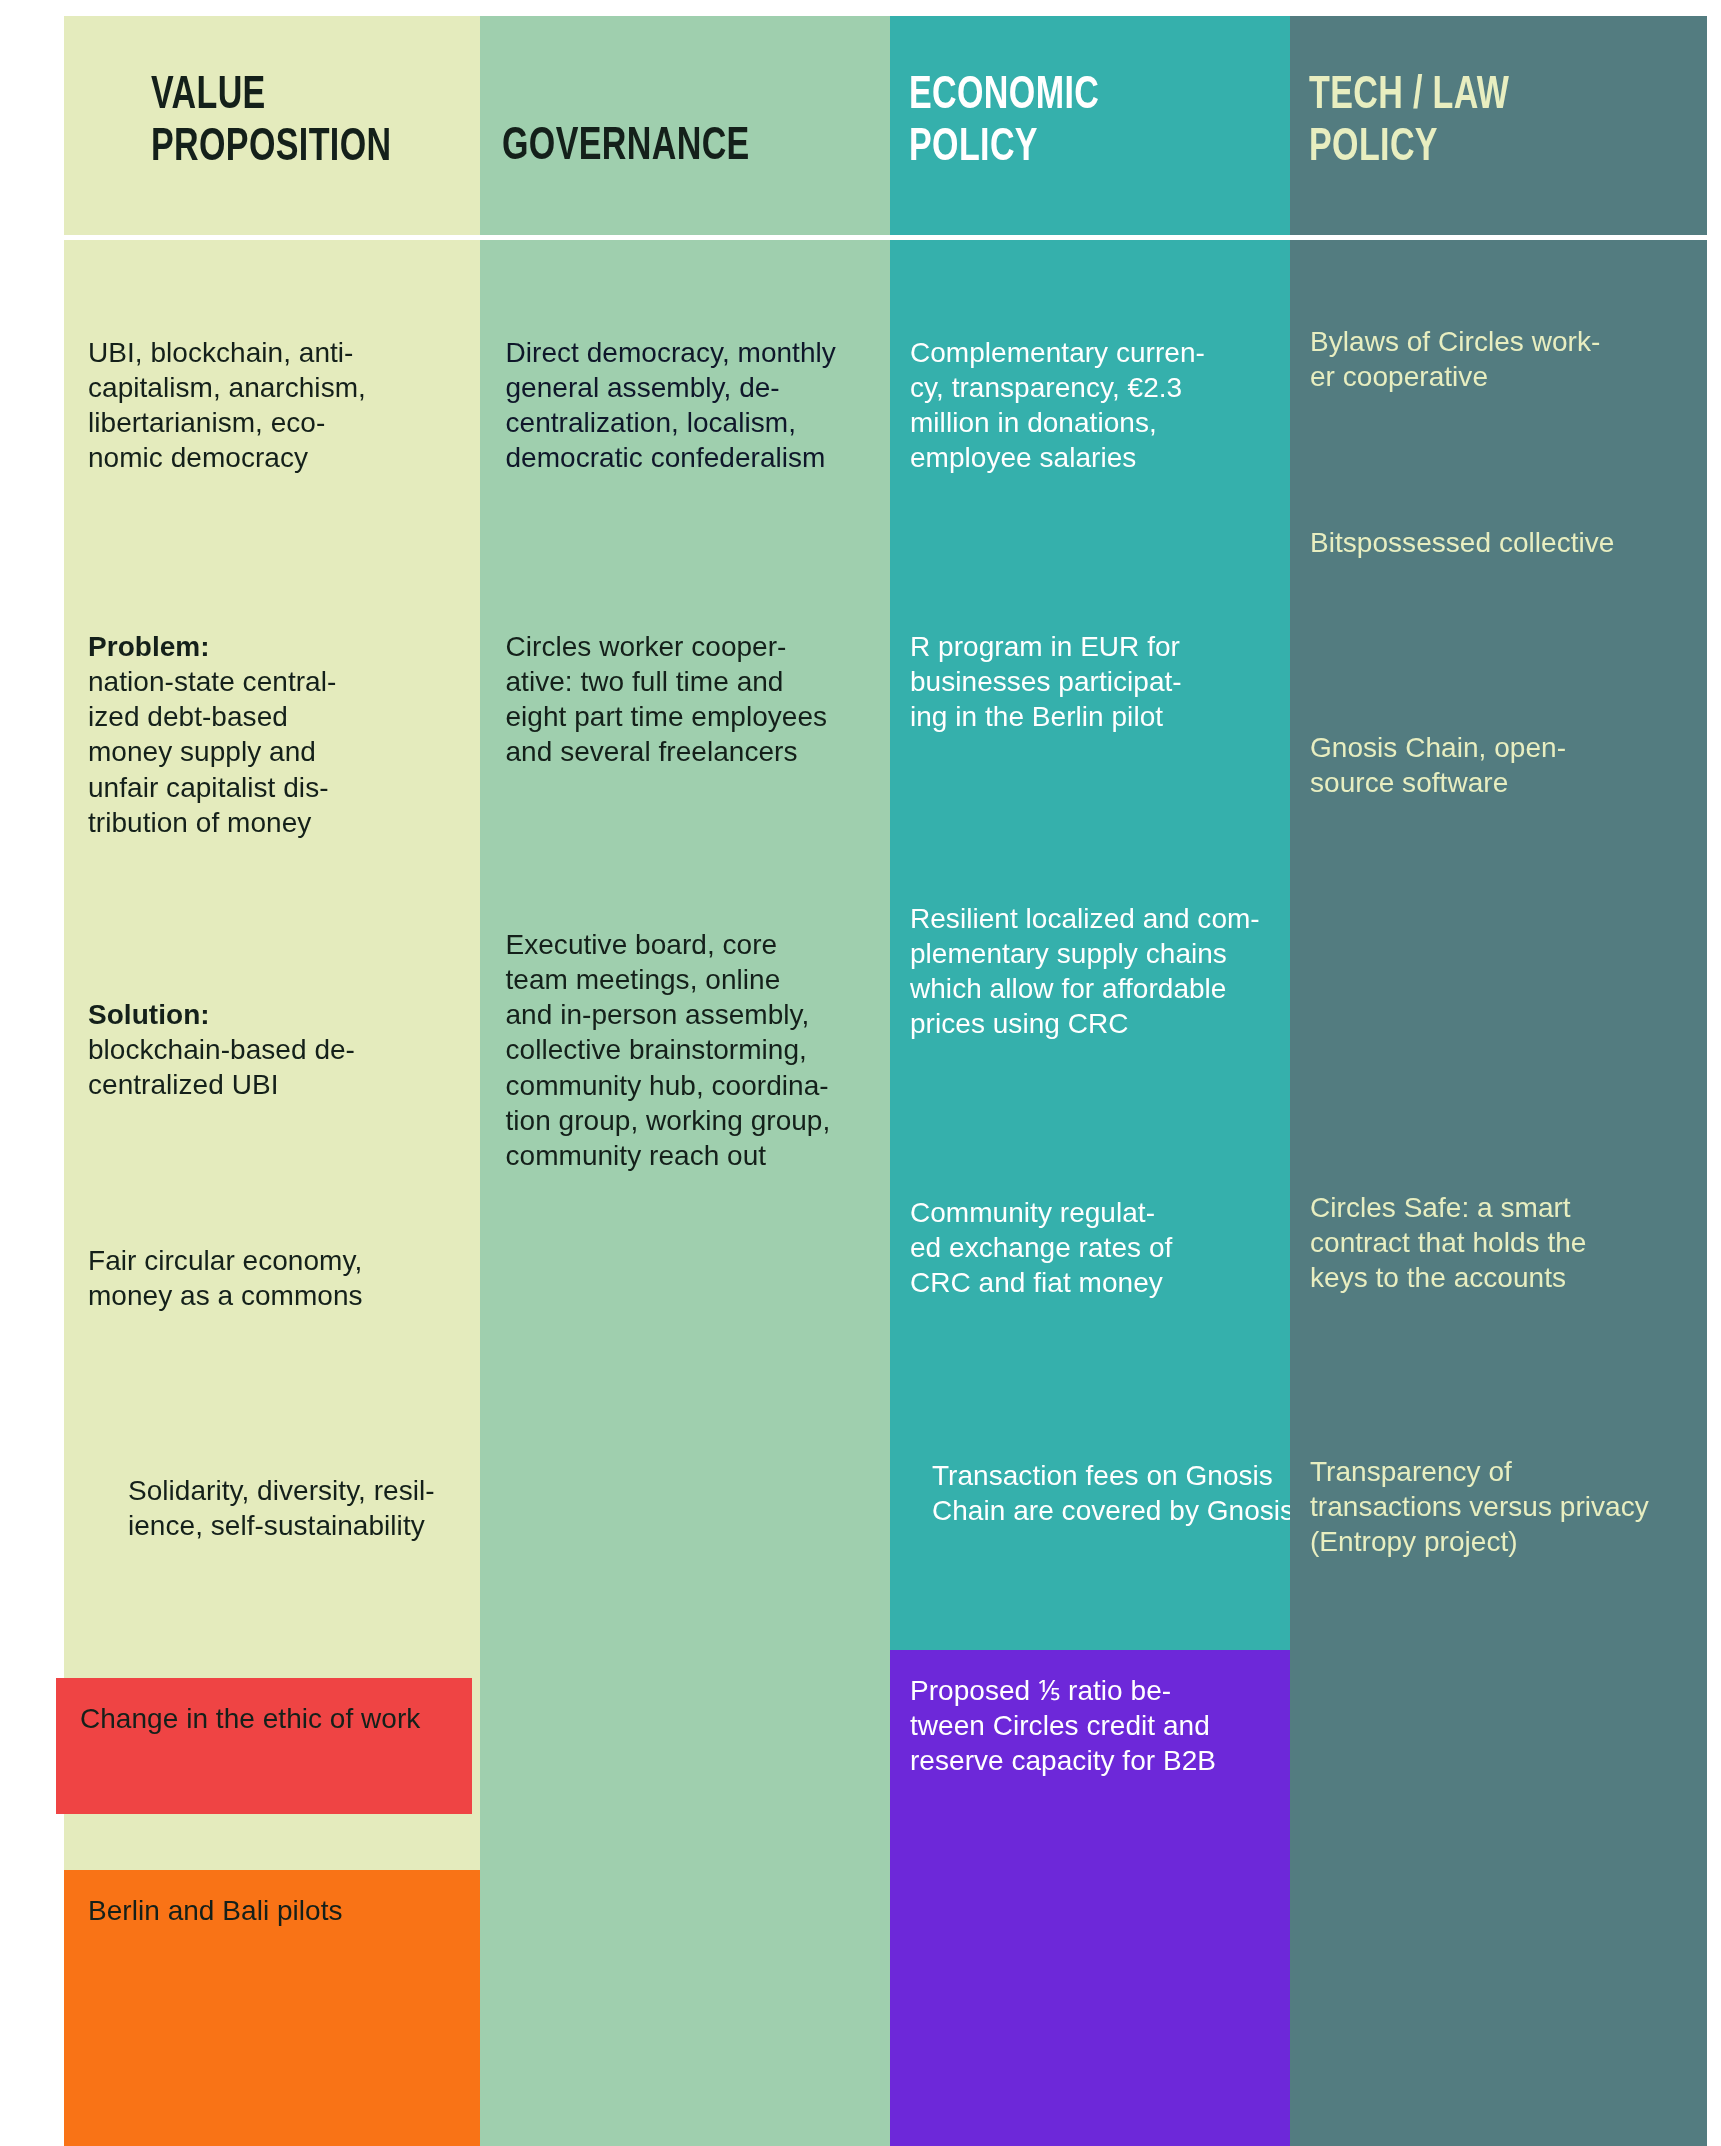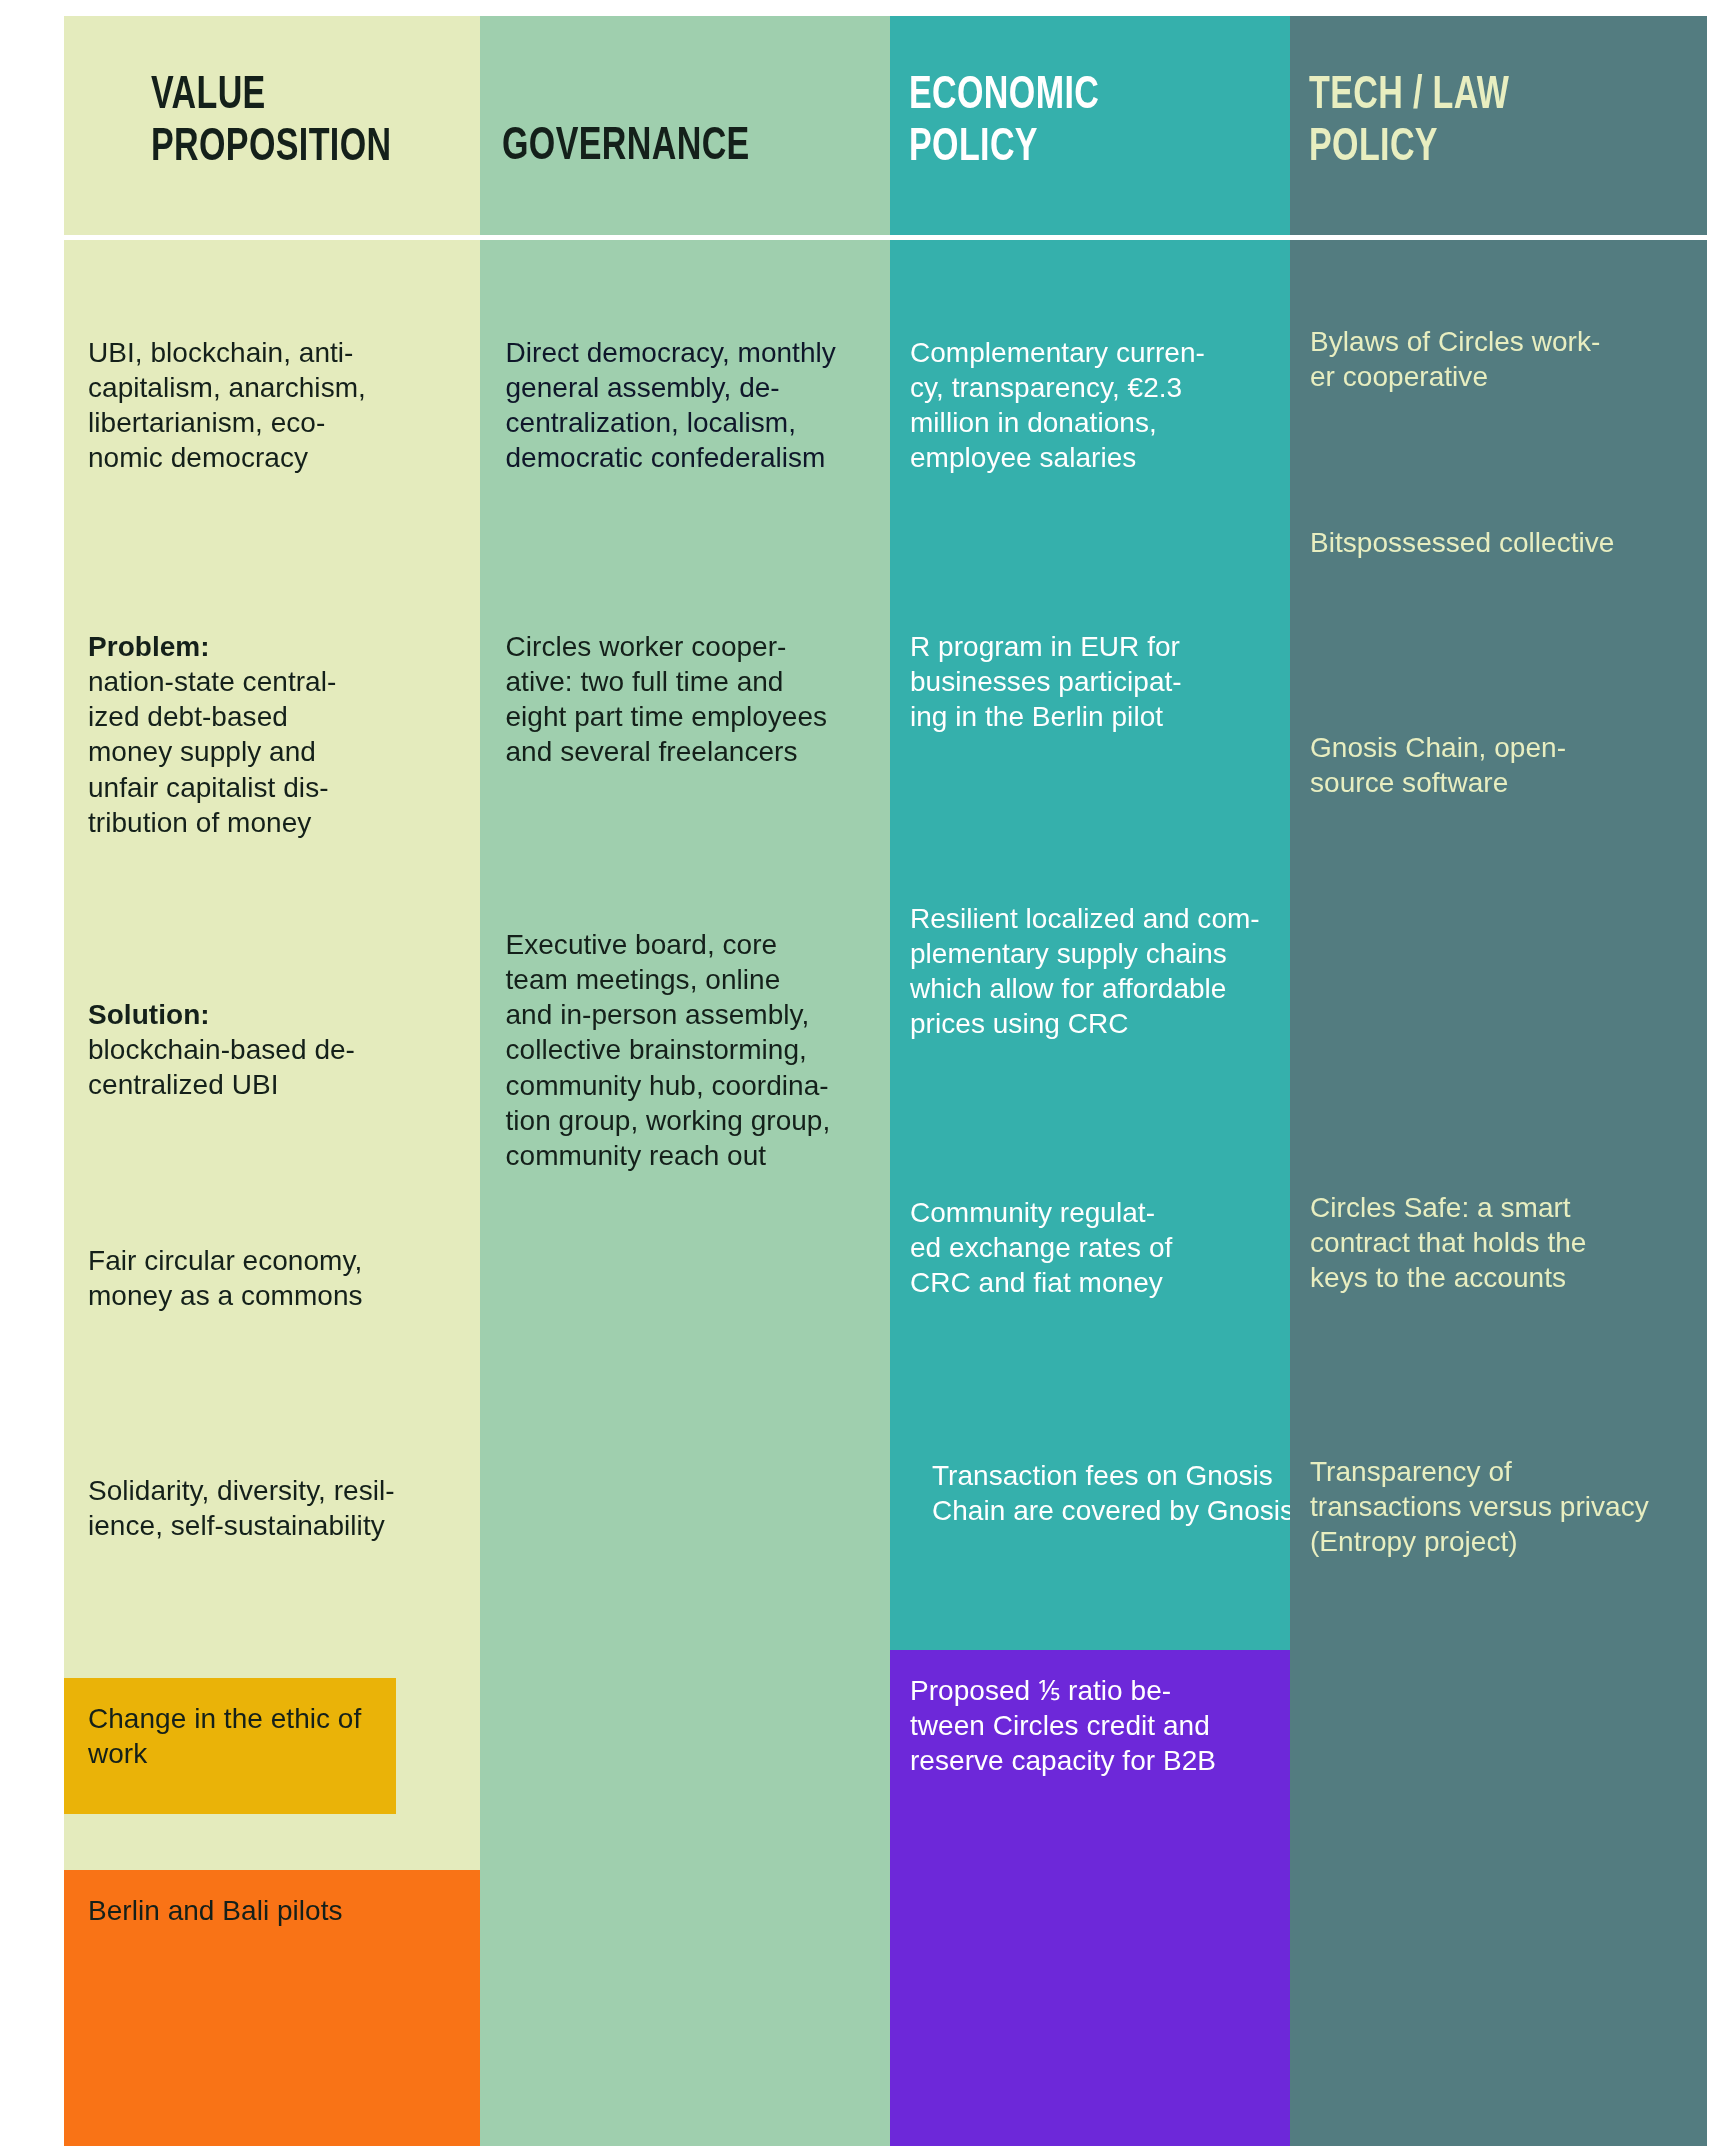--- a/index.html
+++ b/index.html
@@ -91,25 +91,25 @@
     </div>
     <div class="block" style="left: 64px; top: 974px; width: 416px; height: 190px; background: rgb(228, 235, 189);">
       <p class="block-text" style="color: rgb(20, 32, 26); margin-left: 24px; margin-top: 23px; padding-right: 16px;"><b>Solution:</b>
 blockchain-based de-
 centralized UBI</p>
     </div>
     <div class="block" style="left: 64px; top: 1220px; width: 416px; height: 170px; background: rgb(228, 235, 189);">
       <p class="block-text" style="color: rgb(20, 32, 26); margin-left: 24px; margin-top: 23px; padding-right: 16px;">Fair circular economy,
 money as a commons</p>
     </div>
-    <div class="block" style="left: 64px; top: 1450px; width: 416px; height: 170px; background: rgb(228, 235, 189);">
+    <div class="block" style="left: 64px; top: 1450px; width: 416px; height: 170px; background: rgb(228, 235, 189); padding-left: 40px;">
       <p class="block-text" style="color: rgb(20, 32, 26); margin-left: 24px; margin-top: 23px; padding-right: 16px;">Solidarity, diversity, resil-
 ience, self-sustainability</p>
     </div>
-    <div class="block" style="left: 64px; top: 1678px; width: 332px; height: 136px; background: #eab308;">
+    <div class="block" style="left: 56px; top: 1678px; width: 416px; height: 136px; background: #ef4444;">
       <p class="block-text" style="color: rgb(20, 32, 26); margin-left: 24px; margin-top: 23px; padding-right: 16px;">Change in the ethic of work</p>
     </div>
     <div class="block" style="left: 64px; top: 1870px; width: 416px; height: 277px; background: #f97316;">
       <p class="block-text" style="color: rgb(20, 32, 26); margin-left: 24px; margin-top: 23px; padding-right: 16px;">Berlin and Bali pilots</p>
     </div>
     <div class="block" style="left: 480px; top: 247px; width: 410px; height: 281px; background: rgb(159, 207, 174);">
       <p class="block-text" style="color: #0f172a; margin-left: 25.5px; margin-top: 88px; padding-right: 16px;">Direct democracy, monthly
 general assembly, de-
 centralization, localism,
 democratic confederalism</p>

